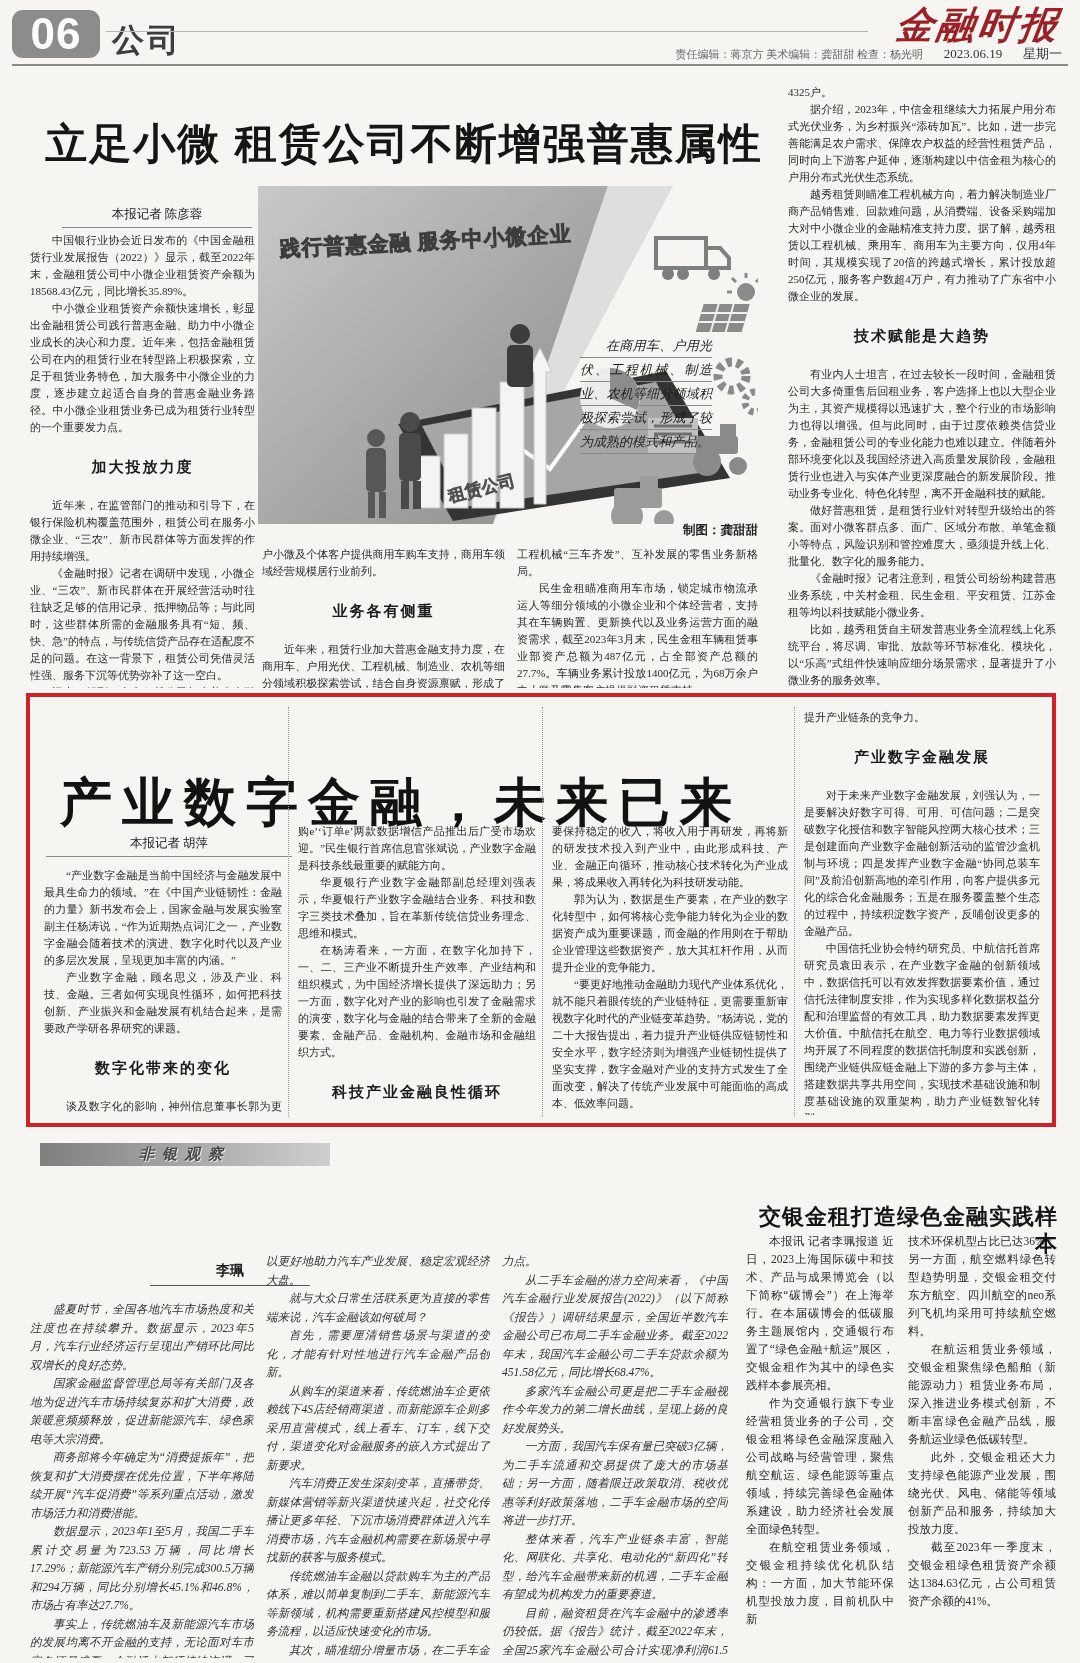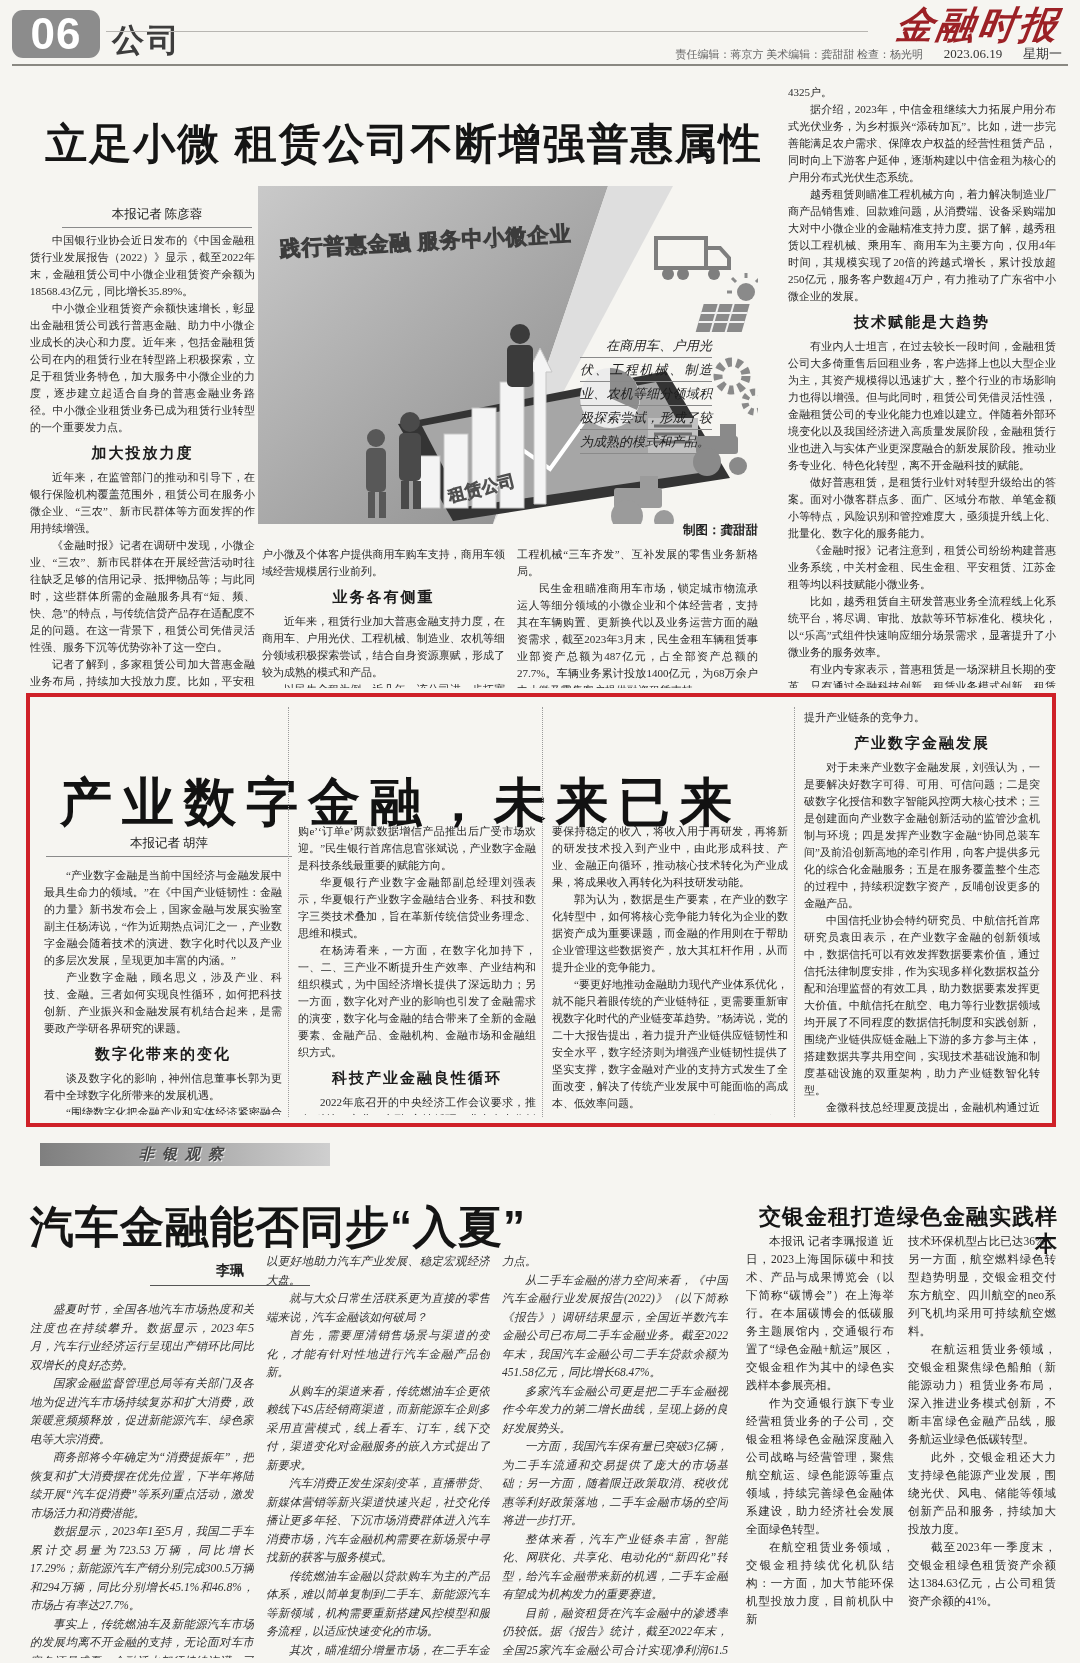--- a/index.html
+++ b/index.html
@@ -15,21 +15,21 @@
             font-weight:bold;font-size:38px;color:#9c2126;letter-spacing:3px;transform:skewX(-8deg);}
   .edline{position:absolute;right:18px;top:45px;font-size:11px;color:#666;white-space:nowrap;}
   .edline .date{font-size:13px;color:#333;margin-left:18px;}
   .edline .week{font-size:13px;color:#333;margin-left:18px;}
   .hrule{position:absolute;left:12px;top:64px;width:1056px;height:2px;background:#8a8882;}
   
   .col{position:absolute;overflow:hidden;text-align:justify;font-size:11px;line-height:17px;color:#2a2a2a;}
   .col p{margin:0;text-indent:2em;}
   .col p.cont{text-indent:0;}
   .col h3.subhead{text-align:center;font:700 15px/1 "Liberation Sans",sans-serif;color:#1c1c1c;
-                  letter-spacing:2px;margin:9px 0;}
+                  letter-spacing:2px;margin:23px 0;}
   .byline{position:absolute;text-align:center;font-size:12.5px;color:#222;
           border-bottom:1px solid #8a8a8a;padding-bottom:4px;}
   
   .a1-head{position:absolute;left:30px;top:90px;width:748px;text-align:center;
            font:900 42px/1.25 "Liberation Sans",sans-serif;color:#151515;letter-spacing:2px;}
   .credit{position:absolute;left:618px;top:522px;width:140px;text-align:right;
           font:700 12.5px "Liberation Sans",sans-serif;color:#222;}
   
   .illo{position:absolute;left:258px;top:186px;width:500px;height:338px;}
   .illo svg{position:absolute;left:0;top:0;}
@@ -190,21 +190,21 @@
     </div>
   <div class="col" style="left:517px;top:546px;width:241px;height:142px;">
       <p class="cont">工程机械“三车齐发”、互补发展的零售业务新格局。</p>
       <p>民生金租瞄准商用车市场，锁定城市物流承运人等细分领域的小微企业和个体经营者，支持其在车辆购置、更新换代以及业务运营方面的融资需求，截至2023年3月末，民生金租车辆租赁事业部资产总额为487亿元，占全部资产总额的27.7%。车辆业务累计投放1400亿元，为68万余户中小微及零售客户提供融资租赁支持。</p>
     </div>
   <div class="col" style="left:788px;top:84px;width:268px;height:604px;">
       <p class="cont">4325户。</p>
       <p>据介绍，2023年，中信金租继续大力拓展户用分布式光伏业务，为乡村振兴“添砖加瓦”。比如，进一步完善能满足农户需求、保障农户权益的经营性租赁产品，同时向上下游客户延伸，逐渐构建以中信金租为核心的户用分布式光伏生态系统。</p>
       <p>越秀租赁则瞄准工程机械方向，着力解决制造业厂商产品销售难、回款难问题，从消费端、设备采购端加大对中小微企业的金融精准支持力度。据了解，越秀租赁以工程机械、乘用车、商用车为主要方向，仅用4年时间，其规模实现了20倍的跨越式增长，累计投放超250亿元，服务客户数超4万户，有力推动了广东省中小微企业的发展。</p>
       <h3 class="subhead">技术赋能是大趋势</h3>
-      <p>有业内人士坦言，在过去较长一段时间，金融租赁公司大多倚重售后回租业务，客户选择上也以大型企业为主，其资产规模得以迅速扩大，整个行业的市场影响力也得以增强。但与此同时，租赁公司凭借灵活性强，金融租赁公司的专业化能力也难以建立。伴随着外部环境变化以及我国经济进入高质量发展阶段，金融租赁行业也进入与实体产业更深度融合的新发展阶段。推动业务专业化、特色化转型，离不开金融科技的赋能。</p>
+      <p>有业内人士坦言，在过去较长一段时间，金融租赁公司大多倚重售后回租业务，客户选择上也以大型企业为主，其资产规模得以迅速扩大，整个行业的市场影响力也得以增强。但与此同时，由于过度依赖类信贷业务，金融租赁公司的专业化能力也难以建立。伴随着外部环境变化以及我国经济进入高质量发展阶段，金融租赁行业也进入与实体产业更深度融合的新发展阶段。推动业务专业化、特色化转型，离不开金融科技的赋能。</p>
       <p>做好普惠租赁，是租赁行业针对转型升级给出的答案。面对小微客群点多、面广、区域分布散、单笔金额小等特点，风险识别和管控难度大，亟须提升线上化、批量化、数字化的服务能力。</p>
       <p>《金融时报》记者注意到，租赁公司纷纷构建普惠业务系统，中关村金租、民生金租、平安租赁、江苏金租等均以科技赋能小微业务。</p>
       <p>比如，越秀租赁自主研发普惠业务全流程线上化系统平台，将尽调、审批、放款等环节标准化、模块化，以“乐高”式组件快速响应细分场景需求，显著提升了小微业务的服务效率。</p>
       <p>有业内专家表示，普惠租赁是一场深耕且长期的变革，只有通过金融科技创新、租赁业务模式创新、租赁产品创新，凝聚行业各方的智慧和力量，方能实现租赁行业行稳致远。</p>
     </div>
 
   <div class="hl-box">
     <h1 class="a2-head">产业数字金融，未来已来</h1>
     <div class="byline" style="left:16px;top:138px;width:246px;">本报记者 胡萍</div>
     <div class="vsep" style="left:258px;"></div>
@@ -235,21 +235,20 @@
         <h3 class="subhead">产业数字金融发展</h3>
         <p>对于未来产业数字金融发展，刘强认为，一是要解决好数字可得、可用、可信问题；二是突破数字化授信和数字智能风控两大核心技术；三是创建面向产业数字金融创新活动的监管沙盒机制与环境；四是发挥产业数字金融“协同总装车间”及前沿创新高地的牵引作用，向客户提供多元化的综合化金融服务；五是在服务覆盖整个生态的过程中，持续积淀数字资产，反哺创设更多的金融产品。</p>
         <p>中国信托业协会特约研究员、中航信托首席研究员袁田表示，在产业数字金融的创新领域中，数据信托可以有效发挥数据要素价值，通过信托法律制度安排，作为实现多样化数据权益分配和治理监督的有效工具，助力数据要素发挥更大价值。中航信托在航空、电力等行业数据领域均开展了不同程度的数据信托制度和实践创新，围绕产业链供应链金融上下游的多方参与主体，搭建数据共享共用空间，实现技术基础设施和制度基础设施的双重架构，助力产业链数智化转型。</p>
         <p>金微科技总经理夏茂提出，金融机构通过近几年的数字化改革，已经具备了相当强的服务能力。因此，产业金融数字化目前最大的困难在企业端，但是，部分城商行、农商行在金融数字化方面发展缓慢，决策模型或数字化运营流程尚有欠缺。数字化与产业金融的结合深刻地改变了实体产业，也改变了产业金融原有的模式。</p>
       </div>
   </div>
 
   <div class="tag-bar">
     <span class="tag-text">非银观察</span>
   </div>
-  <h1 class="a3-head">汽车金融能否同步“入夏”</h1>
   <div class="a3-author">李珮</div>
   <div class="col kai" style="left:30px;top:1300px;width:224px;height:358px;">
       <p>盛夏时节，全国各地汽车市场热度和关注度也在持续攀升。数据显示，2023年5月，汽车行业经济运行呈现出产销环比同比双增长的良好态势。</p>
       <p>国家金融监督管理总局等有关部门及各地为促进汽车市场持续复苏和扩大消费，政策暖意频频释放，促进新能源汽车、绿色家电等大宗消费。</p>
       <p>商务部将今年确定为“消费提振年”，把恢复和扩大消费摆在优先位置，下半年将陆续开展“汽车促消费”等系列重点活动，激发市场活力和消费潜能。</p>
       <p>数据显示，2023年1至5月，我国二手车累计交易量为723.53万辆，同比增长17.29%；新能源汽车产销分别完成300.5万辆和294万辆，同比分别增长45.1%和46.8%，市场占有率达27.7%。</p>
       <p>事实上，传统燃油车及新能源汽车市场的发展均离不开金融的支持，无论面对车市寒冬还是盛夏，金融活水都须持续浇灌。可以说，市场发展势头愈发强劲。</p>
     </div>
   <div class="col kai" style="left:266px;top:1252px;width:224px;height:406px;">
       <p class="cont">以更好地助力汽车产业发展、稳定宏观经济大盘。</p>

